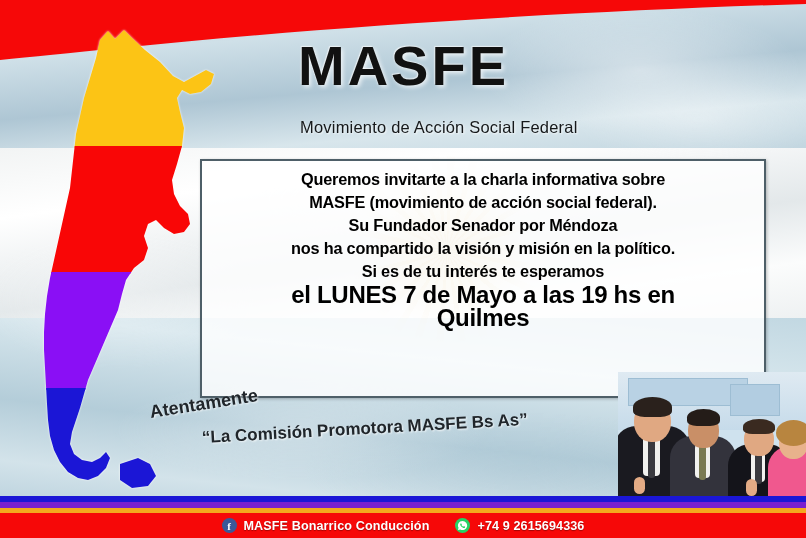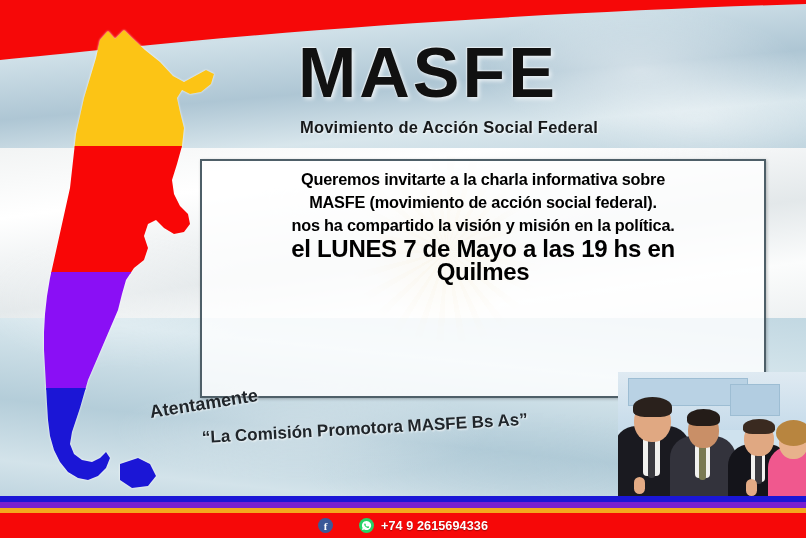--- a/index.html
+++ b/index.html
@@ -51,25 +51,25 @@
     border:2px solid #4e5f68;
     box-shadow:1px 1px 3px rgba(0,0,0,.25);
     display:flex;flex-direction:column;align-items:center;justify-content:flex-start;
     padding-top:7px;box-sizing:border-box;}
   .msgline{color:#000;font-weight:bold;font-size:16.3px;line-height:23px;
     white-space:nowrap;letter-spacing:-.2px;}
   .msgline.big{font-size:24px;letter-spacing:-.3px;}
 
   
   .title{position:absolute;left:298px;top:38px;z-index:5;
-    font-size:70px;font-weight:bold;letter-spacing:3px;color:#111;
+    font-size:56px;font-weight:bold;letter-spacing:3px;color:#111;
     text-shadow:2px 2px 4px rgba(255,255,255,.75), -1px -1px 1px rgba(255,255,255,.6);
     line-height:1;}
   .subtitle{position:absolute;left:300px;top:118px;z-index:5;
-    font-size:16.5px;font-weight:bold;color:#15181a;letter-spacing:.2px;
+    font-size:16.5px;font-weight:normal;color:#15181a;letter-spacing:.2px;
     text-shadow:1px 1px 2px rgba(255,255,255,.8);}
 
   
   .atentamente{position:absolute;left:150px;top:402px;z-index:6;
     font-size:18px;font-weight:bold;color:#20262b;
     transform:rotate(-9deg);transform-origin:left center;
     text-shadow:1px 1px 2px rgba(255,255,255,.8);}
   .comision{position:absolute;left:202px;top:428px;z-index:6;
     font-size:17px;font-weight:bold;color:#20262b;
     transform:rotate(-3.2deg);transform-origin:left center;
@@ -151,21 +151,23 @@
 
     <path d="M106,436 L124,430 L136,436 L142,448 L134,458 L118,460 L106,452 Z" fill="#1b16d6"></path>
   </svg>
 
   <div class="title">MASFE</div>
   <div class="subtitle">Movimiento de Acción Social Federal</div>
 
   <div class="msgbox">
     <div class="msgline">Queremos invitarte a la charla informativa sobre</div>
     <div class="msgline">MASFE (movimiento de acción social federal).</div>
-    <div class="msgline">nos ha compartido la visión y misión en la política.</div>
+    <div class="msgline">Su Fundador Senador por Méndoza</div>
+    <div class="msgline">nos ha compartido la visión y misión en la político.</div>
+    <div class="msgline">Si es de tu interés te esperamos</div>
     <div class="msgline big">el LUNES 7 de Mayo a las 19 hs en</div>
     <div class="msgline big">Quilmes</div>
   </div>
 
   <div class="atentamente">Atentamente</div>
   <div class="comision">“La Comisión Promotora MASFE Bs As”</div>
 
   <div class="photo">
     <div class="ph-wallA"></div>
     <div class="ph-frame"></div>
@@ -204,20 +206,21 @@
     </div>
   </div>
 
   <div class="stripe s-blue"></div>
   <div class="stripe s-purple"></div>
   <div class="stripe s-orange"></div>
 
   <div class="footer">
     <div class="fitem">
       <span class="ico ico-fb">f</span>
+      <span class="ftext">MASFE Bonarrico Conducción</span>
     </div>
     <div class="fitem">
       <span class="ico ico-wa">
         <svg viewBox="0 0 24 24" aria-hidden="true">
             <path fill="#fff" d="M12 2a10 10 0 0 0-8.6 15L2 22l5.2-1.3A10 10 0 1 0 12 2zm5.3 14.1c-.2.6-1.3 1.2-1.8 1.2-.5.1-1 .1-1.6-.1-.4-.1-.9-.3-1.5-.6-2.6-1.1-4.3-3.8-4.4-4-.1-.2-1-1.4-1-2.6s.6-1.8.9-2.1c.2-.2.5-.3.7-.3h.5c.2 0 .4 0 .6.5l.8 1.9c.1.2 0 .4-.1.5l-.3.4c-.1.2-.3.3-.1.6.1.3.6 1.1 1.4 1.8 1 .9 1.8 1.1 2 1.2.3.1.4.1.6-.1l.8-.9c.2-.2.4-.2.6-.1l1.8.9c.2.1.4.2.5.3 0 .2 0 .9-.1 1.1z"></path>
           </svg>
       </span>
       <span class="ftext">+74 9 2615694336</span>
     </div>
   </div>

